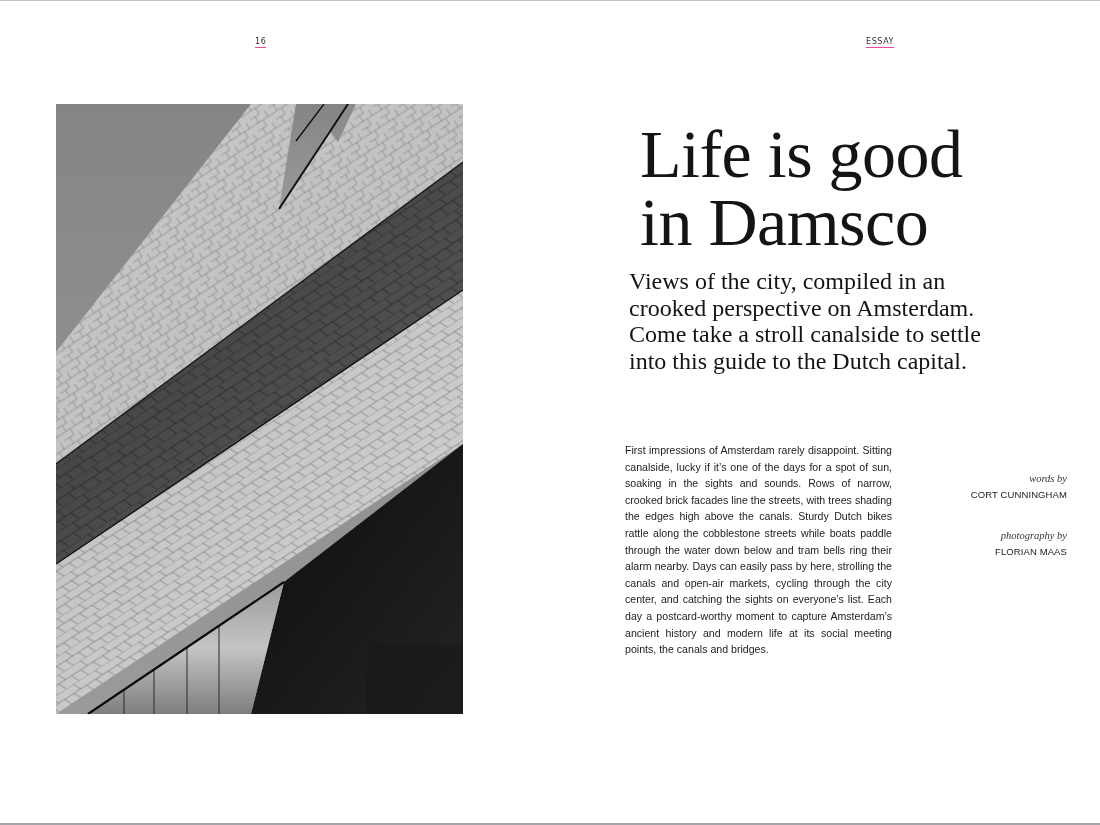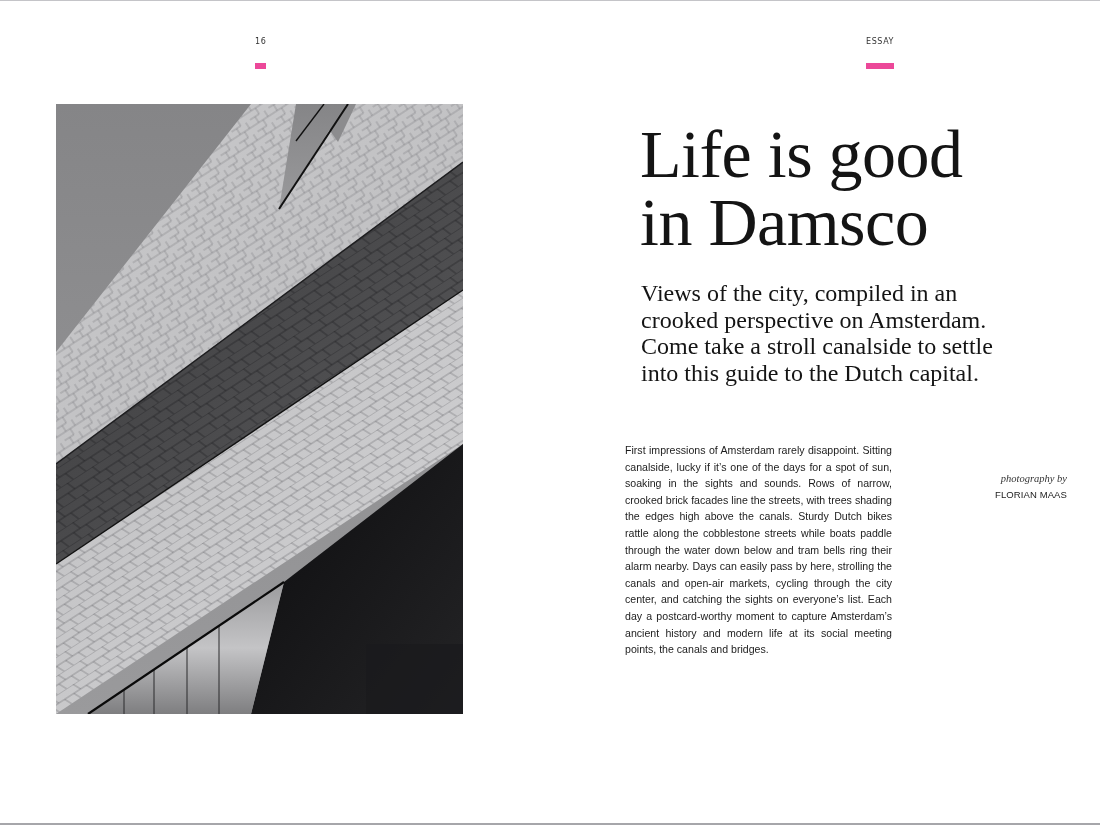--- a/index.html
+++ b/index.html
@@ -23,23 +23,23 @@
       position: absolute; left: 0; top: 823px; width: 1100px; height: 2px;
       background: #a6a6aa;
     }
     .folio {
       position: absolute;
       top: 37px;
       font-family: "DejaVu Sans", sans-serif;
       font-size: 8px;
       letter-spacing: 0.6px;
       color: #333;
-      border-bottom: 6px solid #ec4899;
+      border-bottom: 1px solid #ec4899;
       line-height: 10px;
-      padding-bottom: 16px;
+      padding-bottom: 0px;
     }
     .folio-left { left: 255px; }
     .folio-right { left: 866px; }
 
     
     .photo {
       position: absolute;
       left: 56px; top: 104px;
       width: 407px; height: 610px;
       overflow: hidden;
@@ -58,21 +58,21 @@
       font-size: 68px;
       line-height: 68px;
       letter-spacing: -0.5px;
       color: #141414;
     }
     .headline span { display: block; }
     .deck {
       position: absolute;
       left: 625px; top: 264px;
       width: 420px;
-      margin: 16px;
+      margin: 4px;
       font-family: "Liberation Serif", "DejaVu Serif", serif;
       font-size: 24px;
       line-height: 26.5px;
       color: #141414;
     }
     .deck span { display: block; white-space: nowrap; }
     .body-text {
       position: absolute;
       left: 625px; top: 442px;
       width: 267px;
@@ -195,18 +195,22 @@
   <span>Views of the city, compiled in an</span>
   <span>crooked perspective on Amsterdam.</span>
   <span>Come take a stroll canalside to settle</span>
   <span>into this guide to the Dutch capital.</span>
 </p>
 
 <p class="body-text">First impressions of Amsterdam rarely disappoint. Sitting canalside, lucky if it’s one of the days for a spot of sun, soaking in the sights and sounds. Rows of narrow, crooked brick facades line the streets, with trees shading the edges high above the canals. Sturdy Dutch bikes rattle along the cobblestone streets while boats paddle through the water down below and tram bells ring their alarm nearby. Days can easily pass by here, strolling the canals and open-air markets, cycling through the city center, and catching the sights on everyone’s list. Each day a postcard-worthy moment to capture Amsterdam’s ancient history and modern life at its social meeting points, the canals and bridges.</p>
 
 <div class="credits">
   <div class="credit-block">
+    <div class="credit-role">words by</div>
+    <div class="credit-name">CORT CUNNINGHAM</div>
+  </div>
+  <div class="credit-block">
     <div class="credit-role">photography by</div>
     <div class="credit-name">FLORIAN MAAS</div>
   </div>
 </div>
 
 <div class="rule-bottom"></div>
 
 </body></html>

